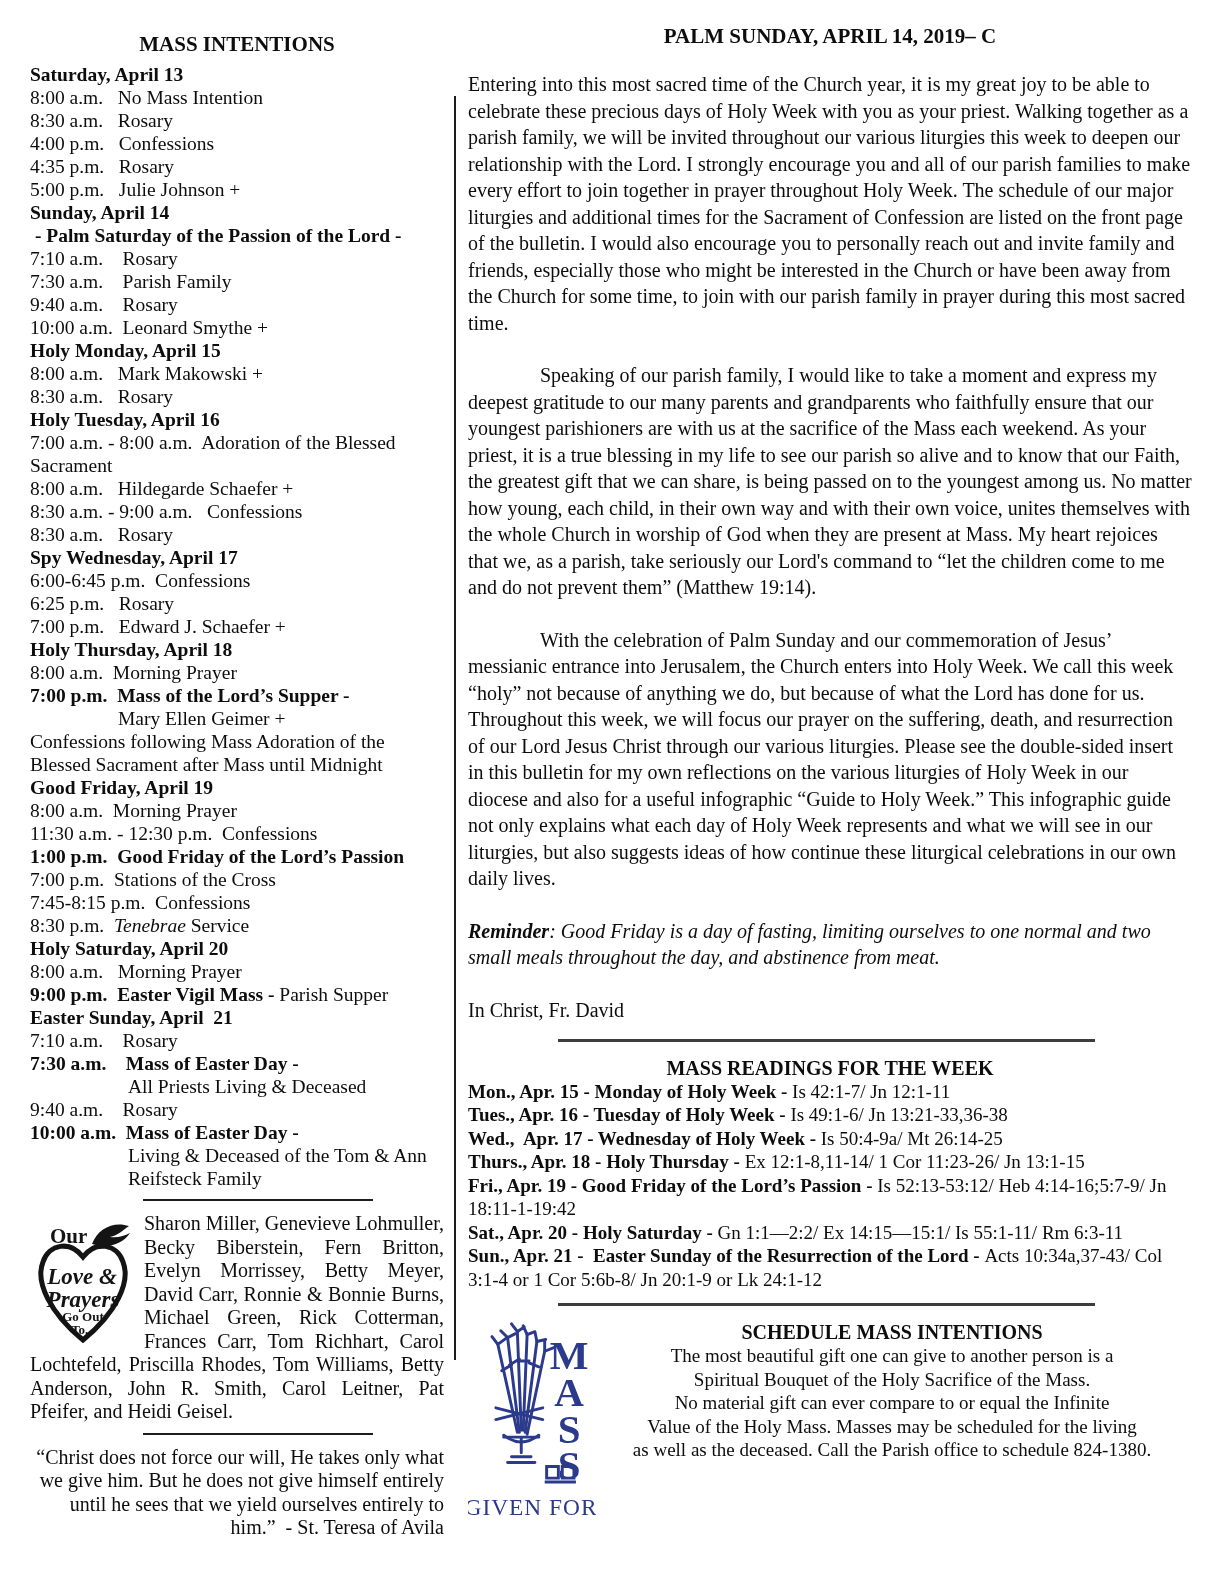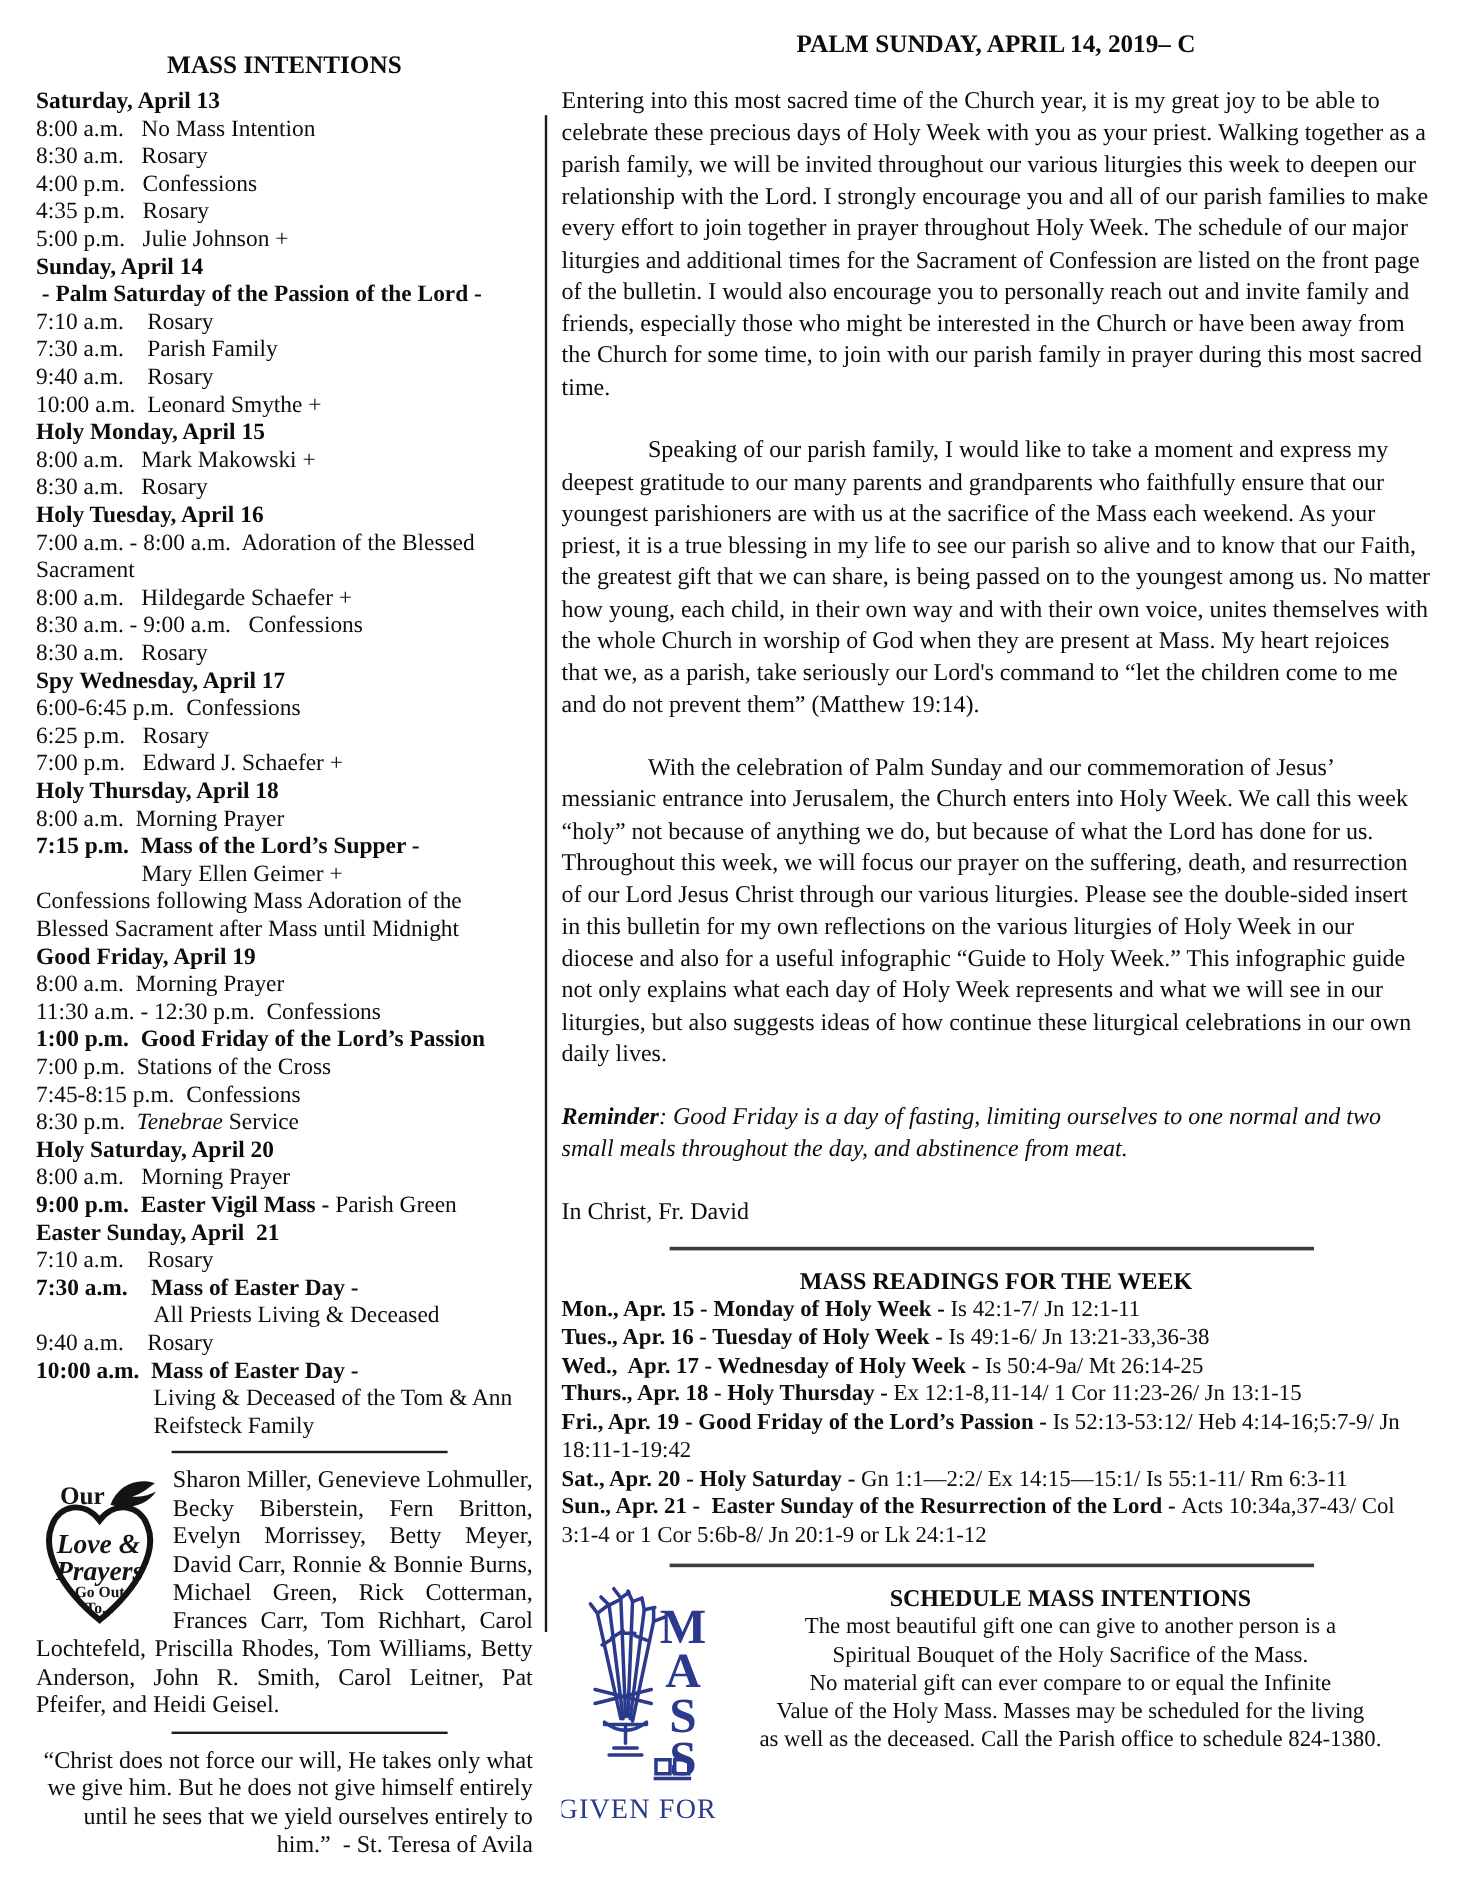--- a/index.html
+++ b/index.html
@@ -1,21 +1,21 @@
 <!DOCTYPE html>
 <html><head>
 <meta charset="utf-8">
 <style>
   html,body{margin:0;padding:0;}
   body{
     width:1224px;height:1584px;background:#ffffff;color:#0d0d0d;
     font-family:"Liberation Serif","DejaVu Serif",serif;position:relative;overflow:hidden;
   }
   .vline{position:absolute;left:454px;top:96px;width:2px;height:1264px;background:#1c1c1c;}
-  .left-col{position:absolute;left:30px;top:42px;width:414px;}
+  .left-col{position:absolute;left:30px;top:32px;width:414px;}
   .right-col{position:absolute;left:468px;top:24px;width:724px;}
   .col-title{font-weight:bold;font-size:21px;text-align:center;}
   .left-col .col-title{margin-bottom:6px;}
   .right-col .col-title{margin-bottom:22px;}
   .ln{font-size:19.5px;line-height:23px;white-space:pre-wrap;}
   .b{font-weight:bold;}
   .i{font-style:italic;margin-top:34px;}
   .letter p{font-size:20px;line-height:26.5px;margin:0 0 26px 0;text-indent:0;}
   .letter p.ind{text-indent:72px;}
   .reminder{font-size:20px;line-height:26.5px;margin:2px 0 26px 0;font-style:italic;}
@@ -61,33 +61,33 @@
       <div class="ln"><span>7:00 a.m. - 8:00 a.m.  Adoration of the Blessed Sacrament</span></div>
       <div class="ln"><span>8:00 a.m.   Hildegarde Schaefer +</span></div>
       <div class="ln"><span>8:30 a.m. - 9:00 a.m.   Confessions</span></div>
       <div class="ln"><span>8:30 a.m.   Rosary</span></div>
       <div class="ln"><span class="b">Spy Wednesday, April 17</span></div>
       <div class="ln"><span>6:00-6:45 p.m.  Confessions</span></div>
       <div class="ln"><span>6:25 p.m.   Rosary</span></div>
       <div class="ln"><span>7:00 p.m.   Edward J. Schaefer +</span></div>
       <div class="ln"><span class="b">Holy Thursday, April 18</span></div>
       <div class="ln"><span>8:00 a.m.  Morning Prayer</span></div>
-      <div class="ln"><span class="b">7:15 p.m.  Mass of the Lord’s Supper -</span></div>
+      <div class="ln"><span class="b">7:00 p.m.  Mass of the Lord’s Supper -</span></div>
       <div class="ln" style="padding-left: 88px;"><span>Mary Ellen Geimer +</span></div>
       <div class="ln"><span>Confessions following Mass Adoration of the Blessed Sacrament after Mass until Midnight</span></div>
       <div class="ln"><span class="b">Good Friday, April 19</span></div>
       <div class="ln"><span>8:00 a.m.  Morning Prayer</span></div>
       <div class="ln"><span>11:30 a.m. - 12:30 p.m.  Confessions</span></div>
       <div class="ln"><span class="b">1:00 p.m.  Good Friday of the Lord’s Passion</span></div>
       <div class="ln"><span>7:00 p.m.  Stations of the Cross</span></div>
       <div class="ln"><span>7:45-8:15 p.m.  Confessions</span></div>
       <div class="ln"><span>8:30 p.m.  </span><span class="i">Tenebrae</span><span> Service</span></div>
       <div class="ln"><span class="b">Holy Saturday, April 20</span></div>
       <div class="ln"><span>8:00 a.m.   Morning Prayer</span></div>
-      <div class="ln"><span class="b">9:00 p.m.  Easter Vigil Mass - </span><span>Parish Green</span></div>
+      <div class="ln"><span class="b">9:00 p.m.  Easter Vigil Mass - </span><span>Parish Supper</span></div>
       <div class="ln"><span class="b">Easter Sunday, April  21</span></div>
       <div class="ln"><span>7:10 a.m.    Rosary</span></div>
       <div class="ln"><span class="b">7:30 a.m.    Mass of Easter Day -</span></div>
       <div class="ln" style="padding-left: 98px;"><span>All Priests Living &amp; Deceased</span></div>
       <div class="ln"><span>9:40 a.m.    Rosary</span></div>
       <div class="ln"><span class="b">10:00 a.m.  Mass of Easter Day -</span></div>
       <div class="ln" style="padding-left: 98px;"><span>Living &amp; Deceased of the Tom &amp; Ann Reifsteck Family</span></div>
     </div>
 
   <div class="hr-small"></div>

